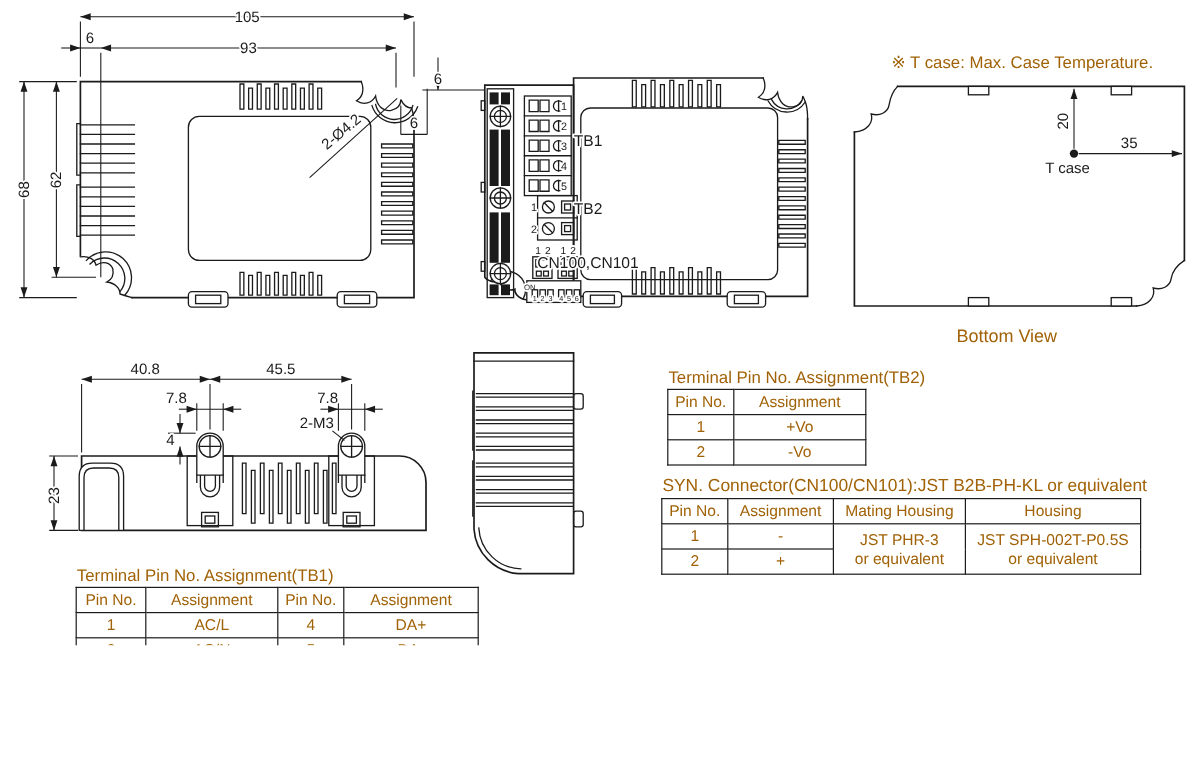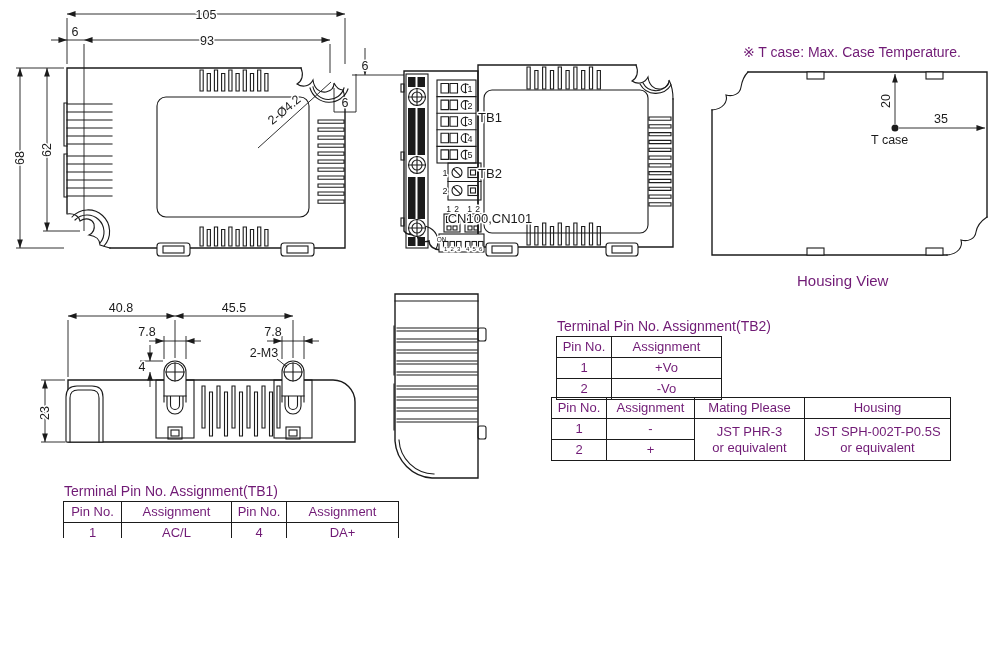--- a/index.html
+++ b/index.html
@@ -1,36 +1,36 @@
 <!DOCTYPE html>
 <html><head>
 <meta charset="utf-8">
 <style>
   html,body{margin:0;padding:0;background:#fff}
   .canvas{position:relative;width:996px;height:538px;background:#fff;
-    font-family:"Liberation Sans","DejaVu Sans",sans-serif;color:#701a75;overflow:hidden}
+    font-family:"Liberation Sans","DejaVu Sans",sans-serif;color:#a16207;overflow:hidden}
   svg.art{position:absolute;left:0;top:0}
   .ln{stroke:#1b1b1b;stroke-width:1.1;fill:none;stroke-linecap:square}
   .th{stroke:#1b1b1b;stroke-width:1.4;fill:none;stroke-linecap:square}
   .dm{stroke:#1b1b1b;stroke-width:0.9;fill:none}
   .wf{fill:#fff}
   .bf{fill:#1b1b1b;stroke:none}
   text.svgt{font-family:"Liberation Sans","DejaVu Sans",sans-serif;fill:#1b1b1b;
     paint-order:stroke;stroke:#fff;stroke-width:3px;stroke-linejoin:round;text-anchor:middle}
   .f12{font-size:12.5px}
   .f13{font-size:13px;text-anchor:start;stroke-width:0}
   .f9{font-size:9px;text-anchor:start;stroke-width:0}
   .f9e{font-size:9px;text-anchor:end;stroke-width:0}
   .f8{font-size:8.5px;stroke-width:0}
   .f6{font-size:6.5px;text-anchor:start;stroke-width:0}
   .f55{font-size:6px;stroke-width:0}
   .abs{position:absolute;white-space:nowrap}
   .tnote{font-size:14px}
   .cap{font-size:15px}
-  .dtitle{font-size:14px;margin:12px 0 2px 1px;white-space:nowrap}
+  .dtitle{font-size:14px;margin:0 0 2px 1px;white-space:nowrap}
   table.spec{border-collapse:collapse;table-layout:fixed}
   table.spec td{border:1.6px solid #1b1b1b;text-align:center;vertical-align:middle;
     font-size:13px;padding:0;height:20px;line-height:1.2;overflow:hidden}
   .notes{font-size:13.4px;line-height:19px}
   .l2{padding-left:28px}
 </style>
 </head>
 <body>
 
 <div class="canvas">
@@ -282,21 +282,21 @@
     <path class="ln" d="M434,474 A36,36 0 0 1 399,440"></path>
     <path class="ln" d="M395,301h83"></path>
     <path class="ln" d="M397,328h80M397,331h80M397,339h80M397,342h80M397,350h80M397,353h80M397,361h80M397,364h80M397,372h80M397,375h80M397,386h80M397,389h80M397,397h80M397,400h80M397,408h80M397,411h80M397,419h80M397,422h80"></path>
     <path class="ln" d="M394,326v49 M394,384v46"></path>
     <rect class="ln" x="478" y="328" width="8" height="13" rx="2"></rect>
     <rect class="ln" x="478" y="426" width="8" height="13" rx="2"></rect>
   </g>
 </svg>
 
 <div class="abs tnote" style="left:743px;top:44px">※ T case: Max. Case Temperature.</div>
-<div class="abs cap" style="left:797px;top:272px">Housing View</div>
+<div class="abs cap" style="left:797px;top:272px">Bottom View</div>
 
 <div class="abs" style="left:556px;top:306px">
   <div class="dtitle">Terminal Pin No. Assignment(TB2)</div>
   <table class="spec">
     <colgroup>
           <col style="width:55px">
           <col style="width:110px">
         </colgroup>
     <tbody>
           <tr>
@@ -309,32 +309,33 @@
     </tr>
     <tr>
       <td>2</td>
       <td>-Vo</td>
     </tr>
   </tbody>
       </table>
 </div>
 
 <div class="abs" style="left:551px;top:397px">
+  <div class="dtitle" style="font-size:14.5px">SYN. Connector(CN100/CN101):JST B2B-PH-KL or equivalent</div>
   <table class="spec">
     <colgroup>
           <col style="width:55px">
           <col style="width:88px">
           <col style="width:110px">
           <col style="width:146px">
         </colgroup>
     <tbody>
           <tr>
       <td>Pin No.</td>
       <td>Assignment</td>
-      <td>Mating Please</td>
+      <td>Mating Housing</td>
       <td>Housing</td>
     </tr>
     <tr>
       <td>1</td>
       <td>-</td>
       <td rowspan="2"><span>JST PHR-3</span><br><span>or equivalent</span></td>
       <td rowspan="2"><span>JST SPH-002T-P0.5S</span><br><span>or equivalent</span></td>
     </tr>
     <tr>
       <td>2</td>

